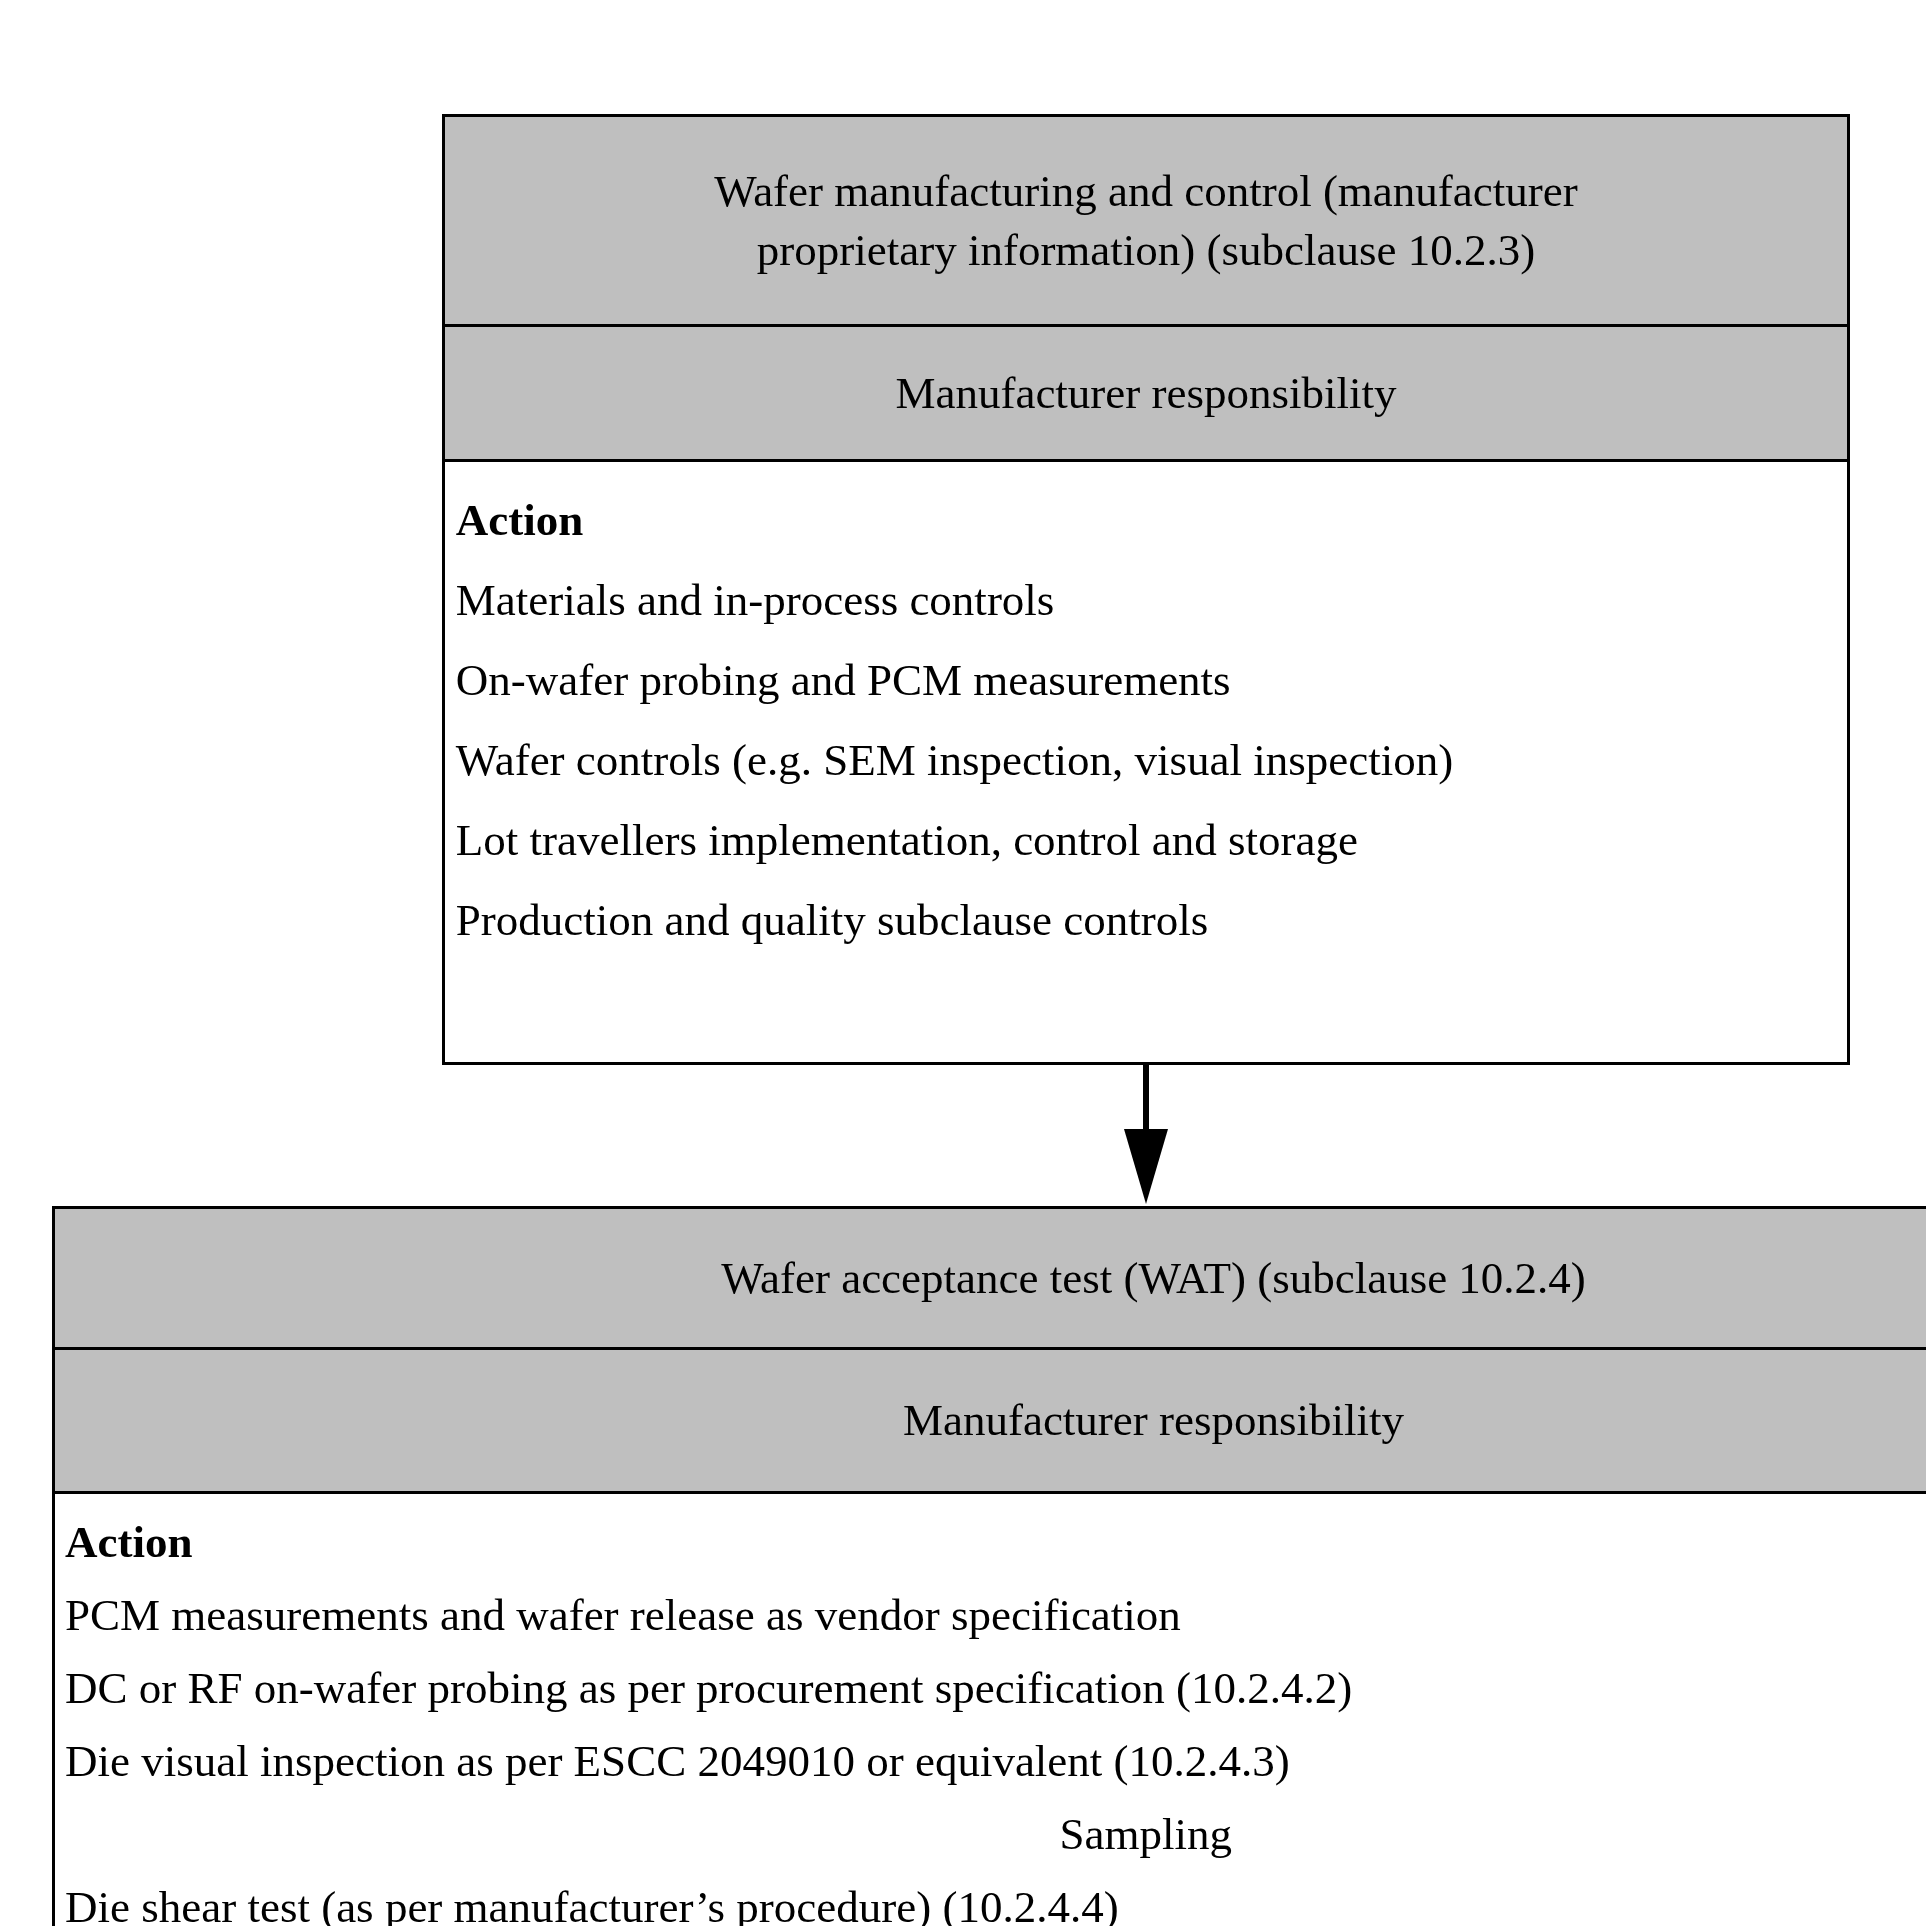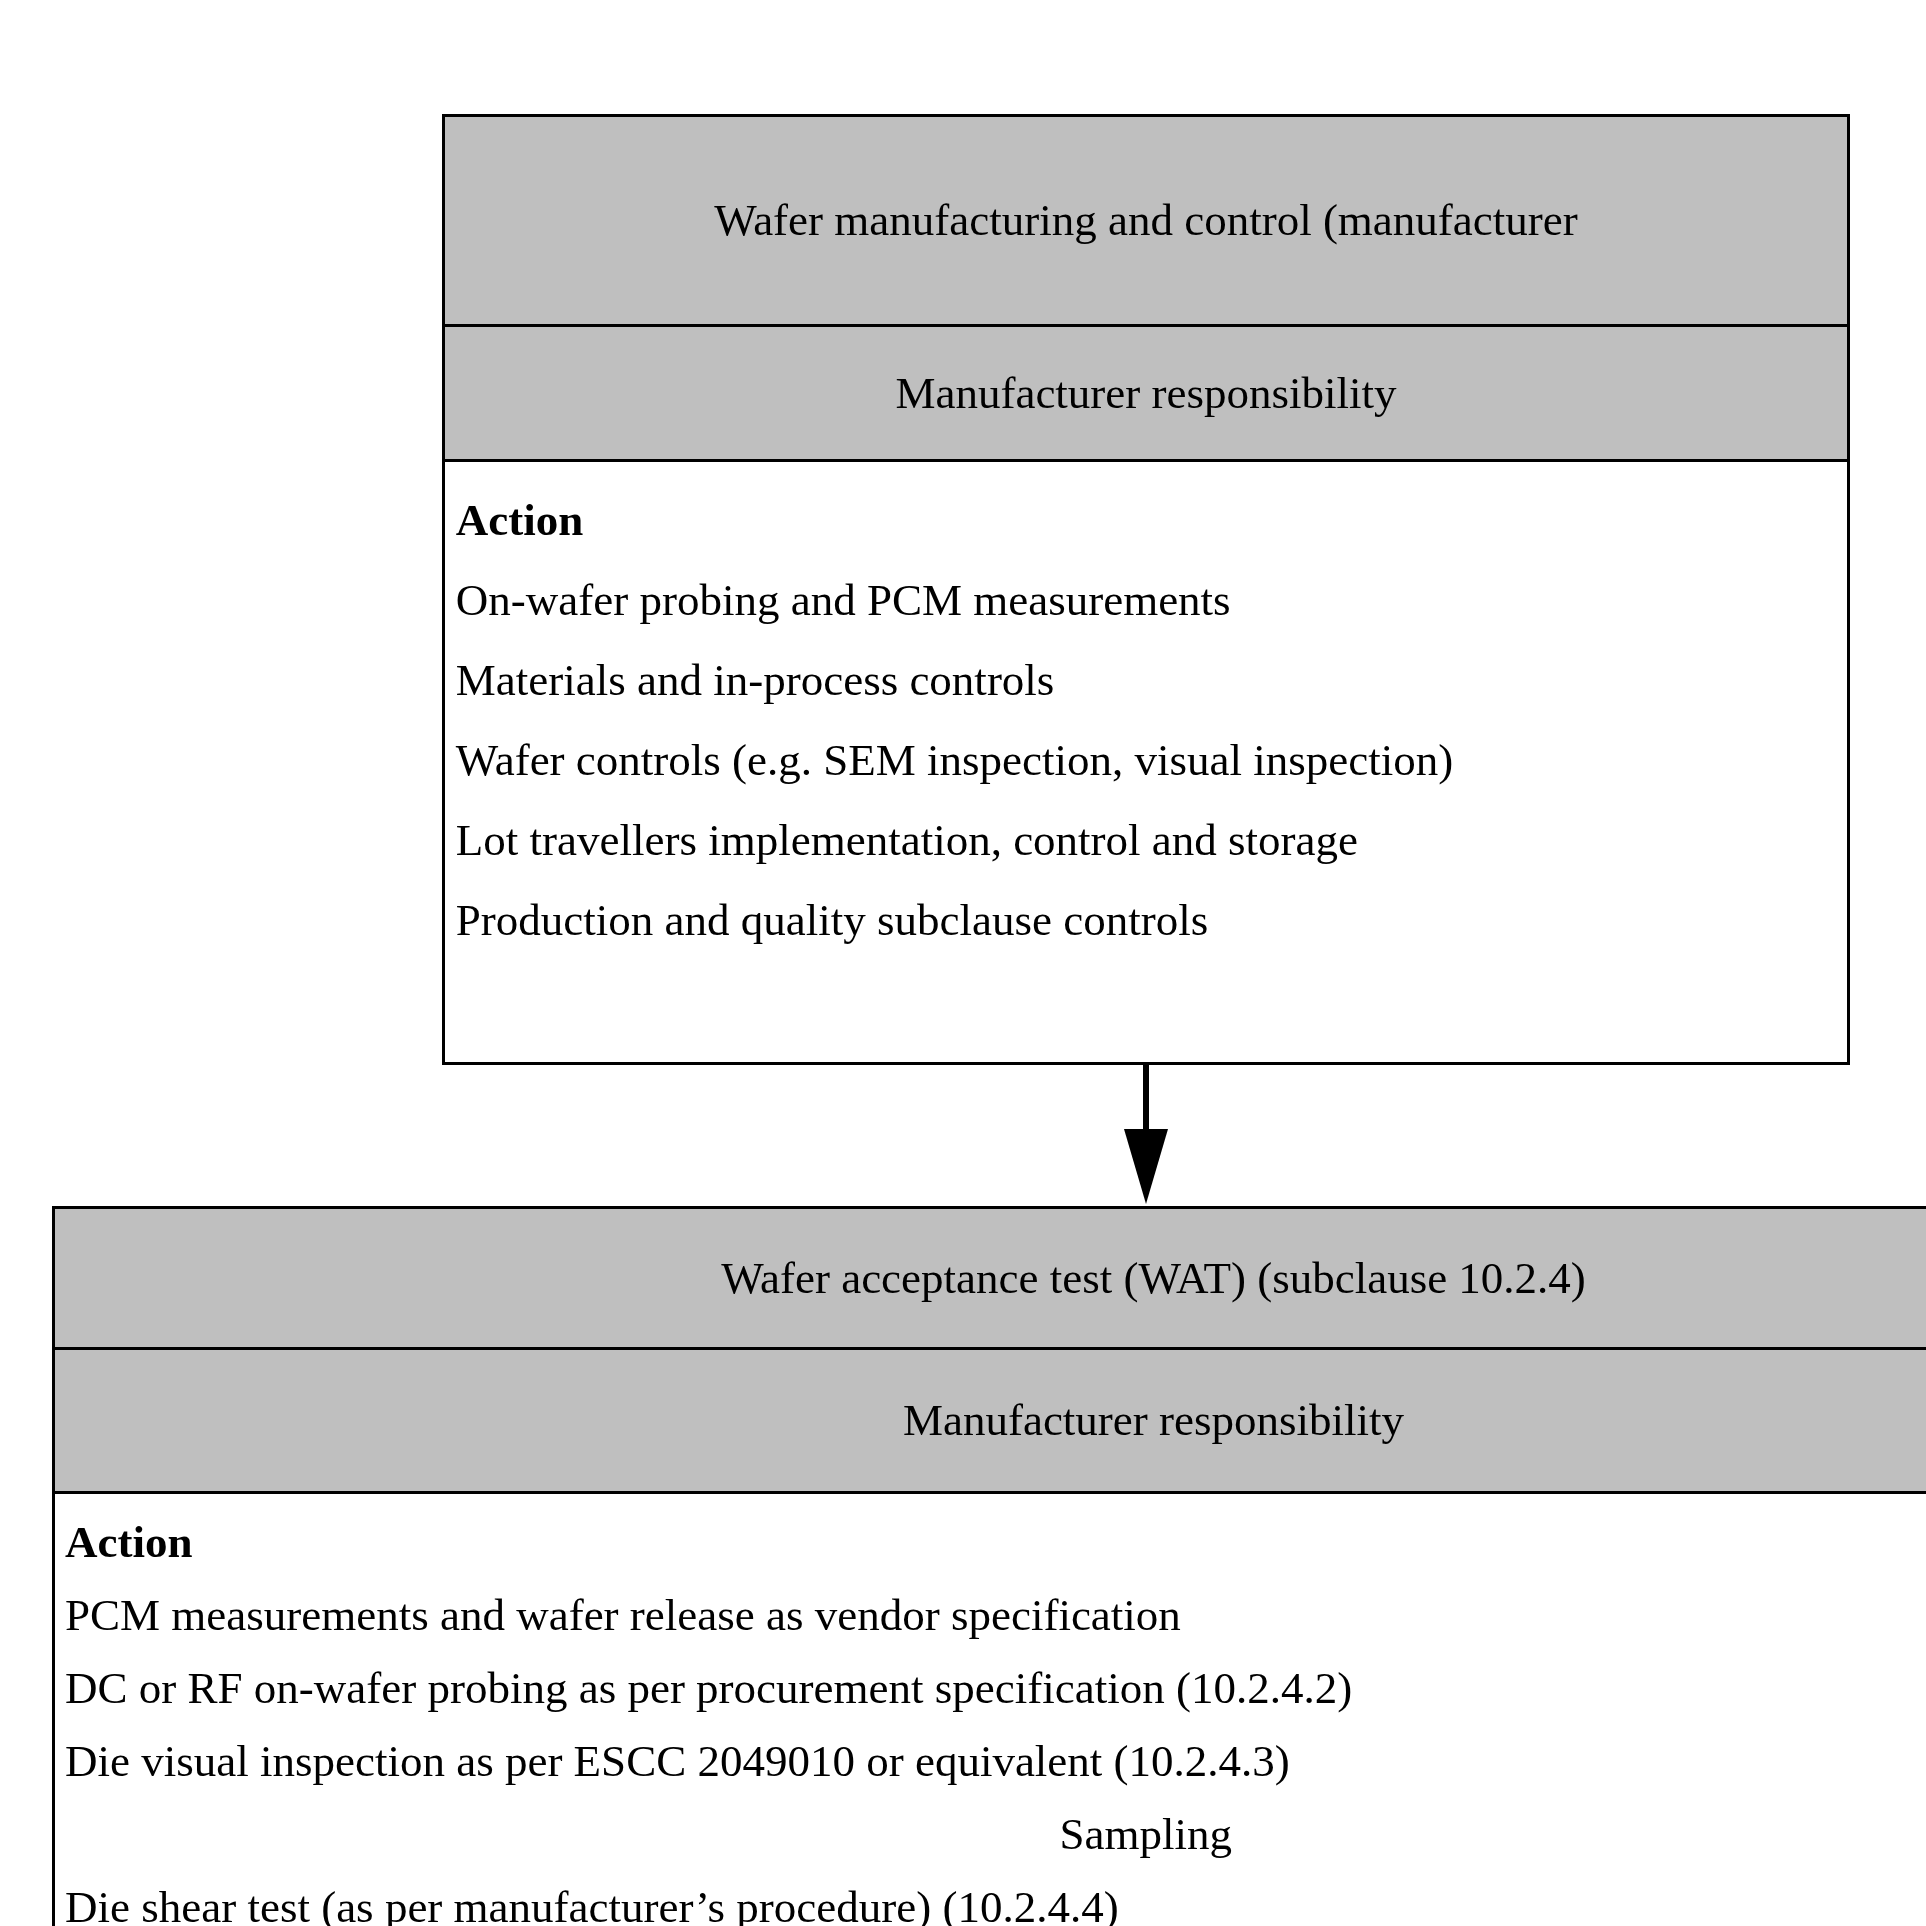--- a/index.html
+++ b/index.html
@@ -152,30 +152,31 @@
 </style>
 </head>
 <body>
 
 <div class="flow-canvas">
 
   <div class="node" id="node-wafer-manufacturing">
 
     <div class="band divider-below" id="wm-title">
       <span class="band-line">Wafer manufacturing and control (manufacturer</span>
+      <span class="band-line">proprietary information) (subclause 10.2.3)</span>
     </div>
 
     <div class="band divider-below" id="wm-resp">
       <span class="band-line">Manufacturer responsibility</span>
     </div>
 
     <div id="wm-body">
       <div class="row head">Action</div>
+      <div class="row">Materials and in-process controls</div>
       <div class="row">On-wafer probing and PCM measurements</div>
-      <div class="row">Materials and in-process controls</div>
       <div class="row">Wafer controls (e.g. SEM inspection, visual inspection)</div>
       <div class="row">Lot travellers implementation, control and storage</div>
       <div class="row">Production and quality subclause controls</div>
     </div>
   </div>
 
   <div class="connector" id="arrow-1">
     <div class="shaft"></div>
     <div class="head"></div>
   </div>

